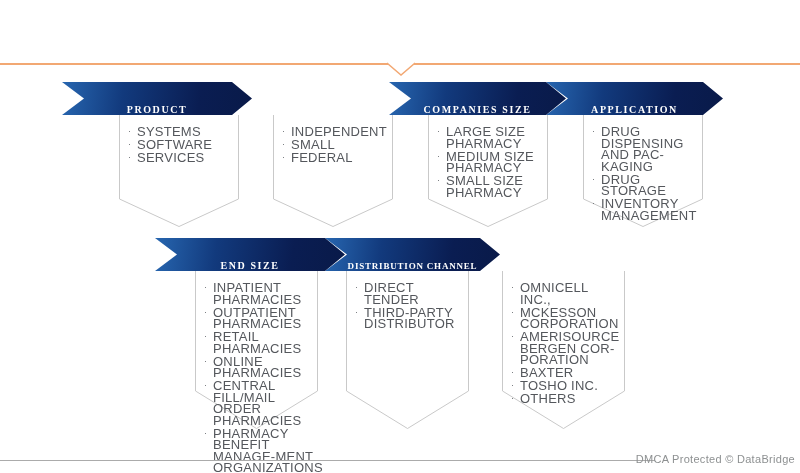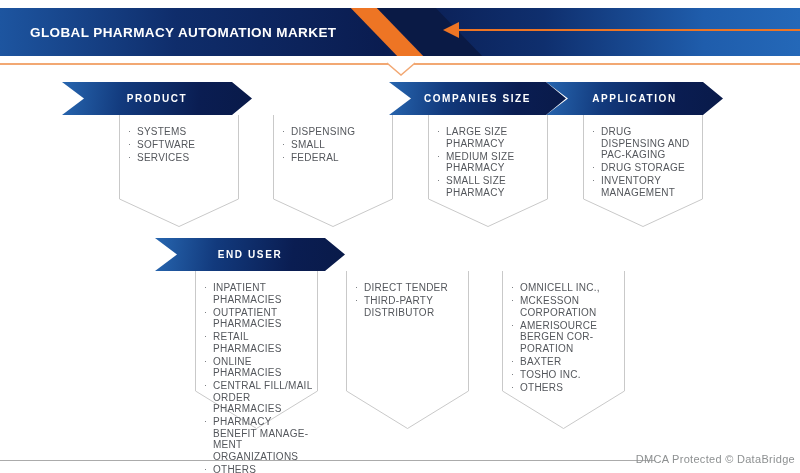--- a/index.html
+++ b/index.html
@@ -16,51 +16,44 @@
     color:#fff;font-size:13.5px;font-weight:800;letter-spacing:.4px;}
   .arrow-left{position:absolute;left:443px;top:14px;width:0;height:0;
     border-top:8px solid transparent;border-bottom:8px solid transparent;border-right:16px solid #ee7524;}
   .arrow-line{position:absolute;left:458px;top:21px;width:342px;height:2px;background:#ee7524;}
 
   
   .underline{position:absolute;left:0;top:63px;width:800px;height:1.6px;background:#f2a873;}
   .notch{position:absolute;left:387px;top:62px;}
 
   
-  .band{position:absolute;height:33px;display:flex;align-items:center;justify-content:center;
+  .band{position:absolute;height:33px;display:flex;align-items:flex-end;justify-content:center;
     padding:0 24px;box-sizing:border-box;white-space:nowrap;
     background:linear-gradient(97deg,#2766b0 0%,#123a7d 32%,#0a1d52 72%,#091a49 100%);
-    clip-path:polygon(0 0,calc(100% - 20px) 0,100% 50%,calc(100% - 20px) 100%,0 100%,22px 50%);}
+    clip-path:polygon(0 0,calc(100% - 20px) 0,100% 50%,calc(100% - 20px) 100%,0 100%,22px 50%);font-family:Liberation Serif, serif;}
   .band .lbl{color:#fff;font-size:10px;font-weight:700;letter-spacing:1.6px;}
   .band.tight .lbl{font-size:9px;letter-spacing:.8px;}
 
   
   .pennant{position:absolute;}
   .pennant svg{position:absolute;left:0;top:0;display:block;}
   .items{position:absolute;left:0;top:0;width:100%;box-sizing:border-box;padding:11px 5px 0 9px;}
   .bullet{display:flex;align-items:flex-start;margin-bottom:1.5px;}
   .bullet .dot{width:9px;flex:0 0 9px;color:#6a6d72;font-size:9px;line-height:11.5px;}
-  .bullet .btxt{color:#54575c;font-size:10px;letter-spacing:.25px;line-height:11.5px;font-weight:500;}
+  .bullet .btxt{color:#54575c;font-size:13px;letter-spacing:.25px;line-height:11.5px;font-weight:500;}
 
   
   .footer-line{position:absolute;left:0;top:460px;width:655px;height:1px;background:#ababab;}
   .footer-text{position:absolute;right:5px;top:453px;color:#8d9091;font-size:11px;letter-spacing:.3px;}
 </style>
 </head>
 <body>
 
 <div class="stage">
 
-  <div class="header">
-    <div class="stripe dark"></div>
-    <div class="stripe orange"></div>
-    <h1>GLOBAL PHARMACY AUTOMATION MARKET</h1>
-    <div class="arrow-left"></div>
-    <div class="arrow-line"></div>
-  </div>
 
   <div class="underline"></div>
   <svg class="notch" width="28" height="15" viewBox="0 0 28 15">
     <path d="M0,1 L14,13 L28,1" fill="#ffffff" stroke="#f2a873" stroke-width="1.4"></path>
   </svg>
 
   <div class="pennant" style="left:119px;top:115px;width:120px;height:112px;">
     <svg width="120" height="112" viewBox="0 0 120 112">
         <path d="M0.5,0 V84 L60,111.5 L119.5,84 V0" fill="#ffffff" stroke="#c9c9c9" stroke-width="1"></path>
       </svg>
@@ -79,21 +72,21 @@
         </div>
       </div>
   </div>
   <div class="pennant" style="left:273px;top:115px;width:120px;height:112px;">
     <svg width="120" height="112" viewBox="0 0 120 112">
         <path d="M0.5,0 V84 L60,111.5 L119.5,84 V0" fill="#ffffff" stroke="#c9c9c9" stroke-width="1"></path>
       </svg>
     <div class="items">
         <div class="bullet">
           <span class="dot">·</span>
-          <span class="btxt">DISPENSING</span>
+          <span class="btxt">INDEPENDENT</span>
         </div>
         <div class="bullet">
           <span class="dot">·</span>
           <span class="btxt">SMALL</span>
         </div>
         <div class="bullet">
           <span class="dot">·</span>
           <span class="btxt">FEDERAL</span>
         </div>
       </div>
@@ -223,18 +216,21 @@
           <span class="btxt">TOSHO INC.</span>
         </div>
         <div class="bullet">
           <span class="dot">·</span>
           <span class="btxt">OTHERS</span>
         </div>
       </div>
   </div>
 
   <div class="band" style="left:155px;top:238px;width:190px;z-index:8;">
-    <span class="lbl">END USER</span>
+    <span class="lbl">END SIZE</span>
+  </div>
+  <div class="band tight" style="left:325px;top:238px;width:175px;z-index:7;">
+    <span class="lbl">DISTRIBUTION CHANNEL</span>
   </div>
 
   <div class="footer-line"></div>
   <div class="footer-text">DMCA Protected © DataBridge</div>
 </div>
 
 </body></html>

